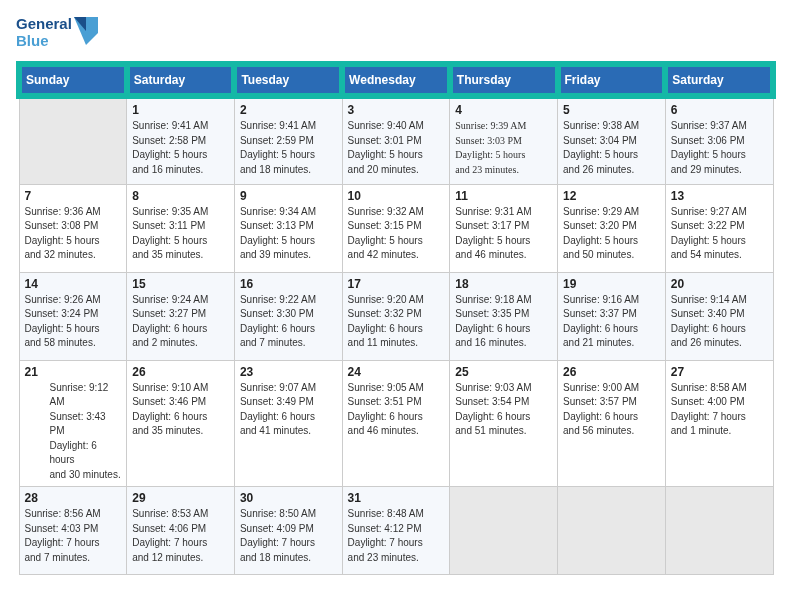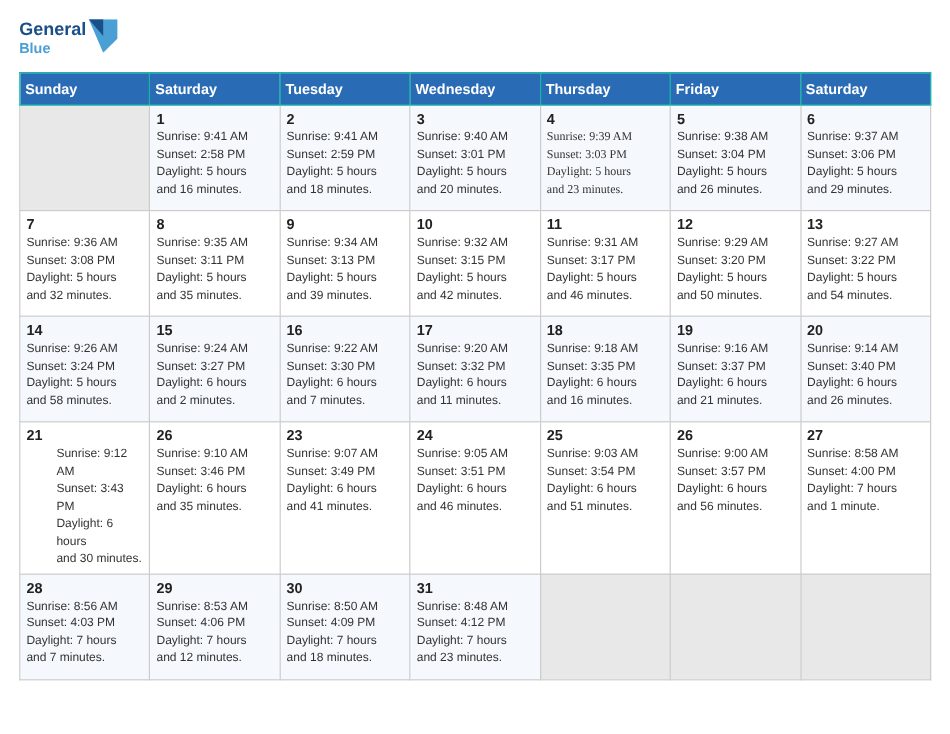--- a/index.html
+++ b/index.html
@@ -38,21 +38,21 @@
       border-collapse: collapse;
       table-layout: fixed;
     }
     thead tr th {
       background: #2a6bb5;
       color: #fff;
       font-size: 12px;
       font-weight: bold;
       padding: 6px 4px;
       text-align: left;
-      border: 1px solid #14b8a6;
+      border: 6px solid #14b8a6;
     }
     tbody tr td {
       border: 1px solid #ccc;
       vertical-align: top;
       padding: 4px 5px;
       font-size: 10.5px;
       color: #222;
       height: 88px;
       background: #fff;
     }
@@ -77,21 +77,21 @@
     }
   </style>
 </head>
 <body>
 
 <div class="header">
   <div class="logo">
 <div style="display:flex;align-items:center;gap:0">
   <div style="position:relative">
     <span style="font-size:15px;font-weight:bold;color:#1a4f8a;display:block;line-height:1.1">General</span>
-    <span style="font-size:12px;font-weight:bold;color:#4a9fd4;display:block;line-height:1.1">Blue</span>
+    <span style="font-size:15px;font-weight:bold;color:#4a9fd4;display:block;line-height:1.1">Blue</span>
   </div>
   <svg width="24" height="28" viewBox="0 0 24 28" style="margin-left:2px;margin-bottom:4px">
     <polygon points="0,0 24,0 24,16 12,28" fill="#4a9fd4"></polygon>
     <polygon points="0,0 12,0 12,14" fill="#1a4f8a"></polygon>
   </svg>
 </div>
 </div>
   <div class="title-block">
     <div class="month-title"></div>
     <div class="location-title"></div>

